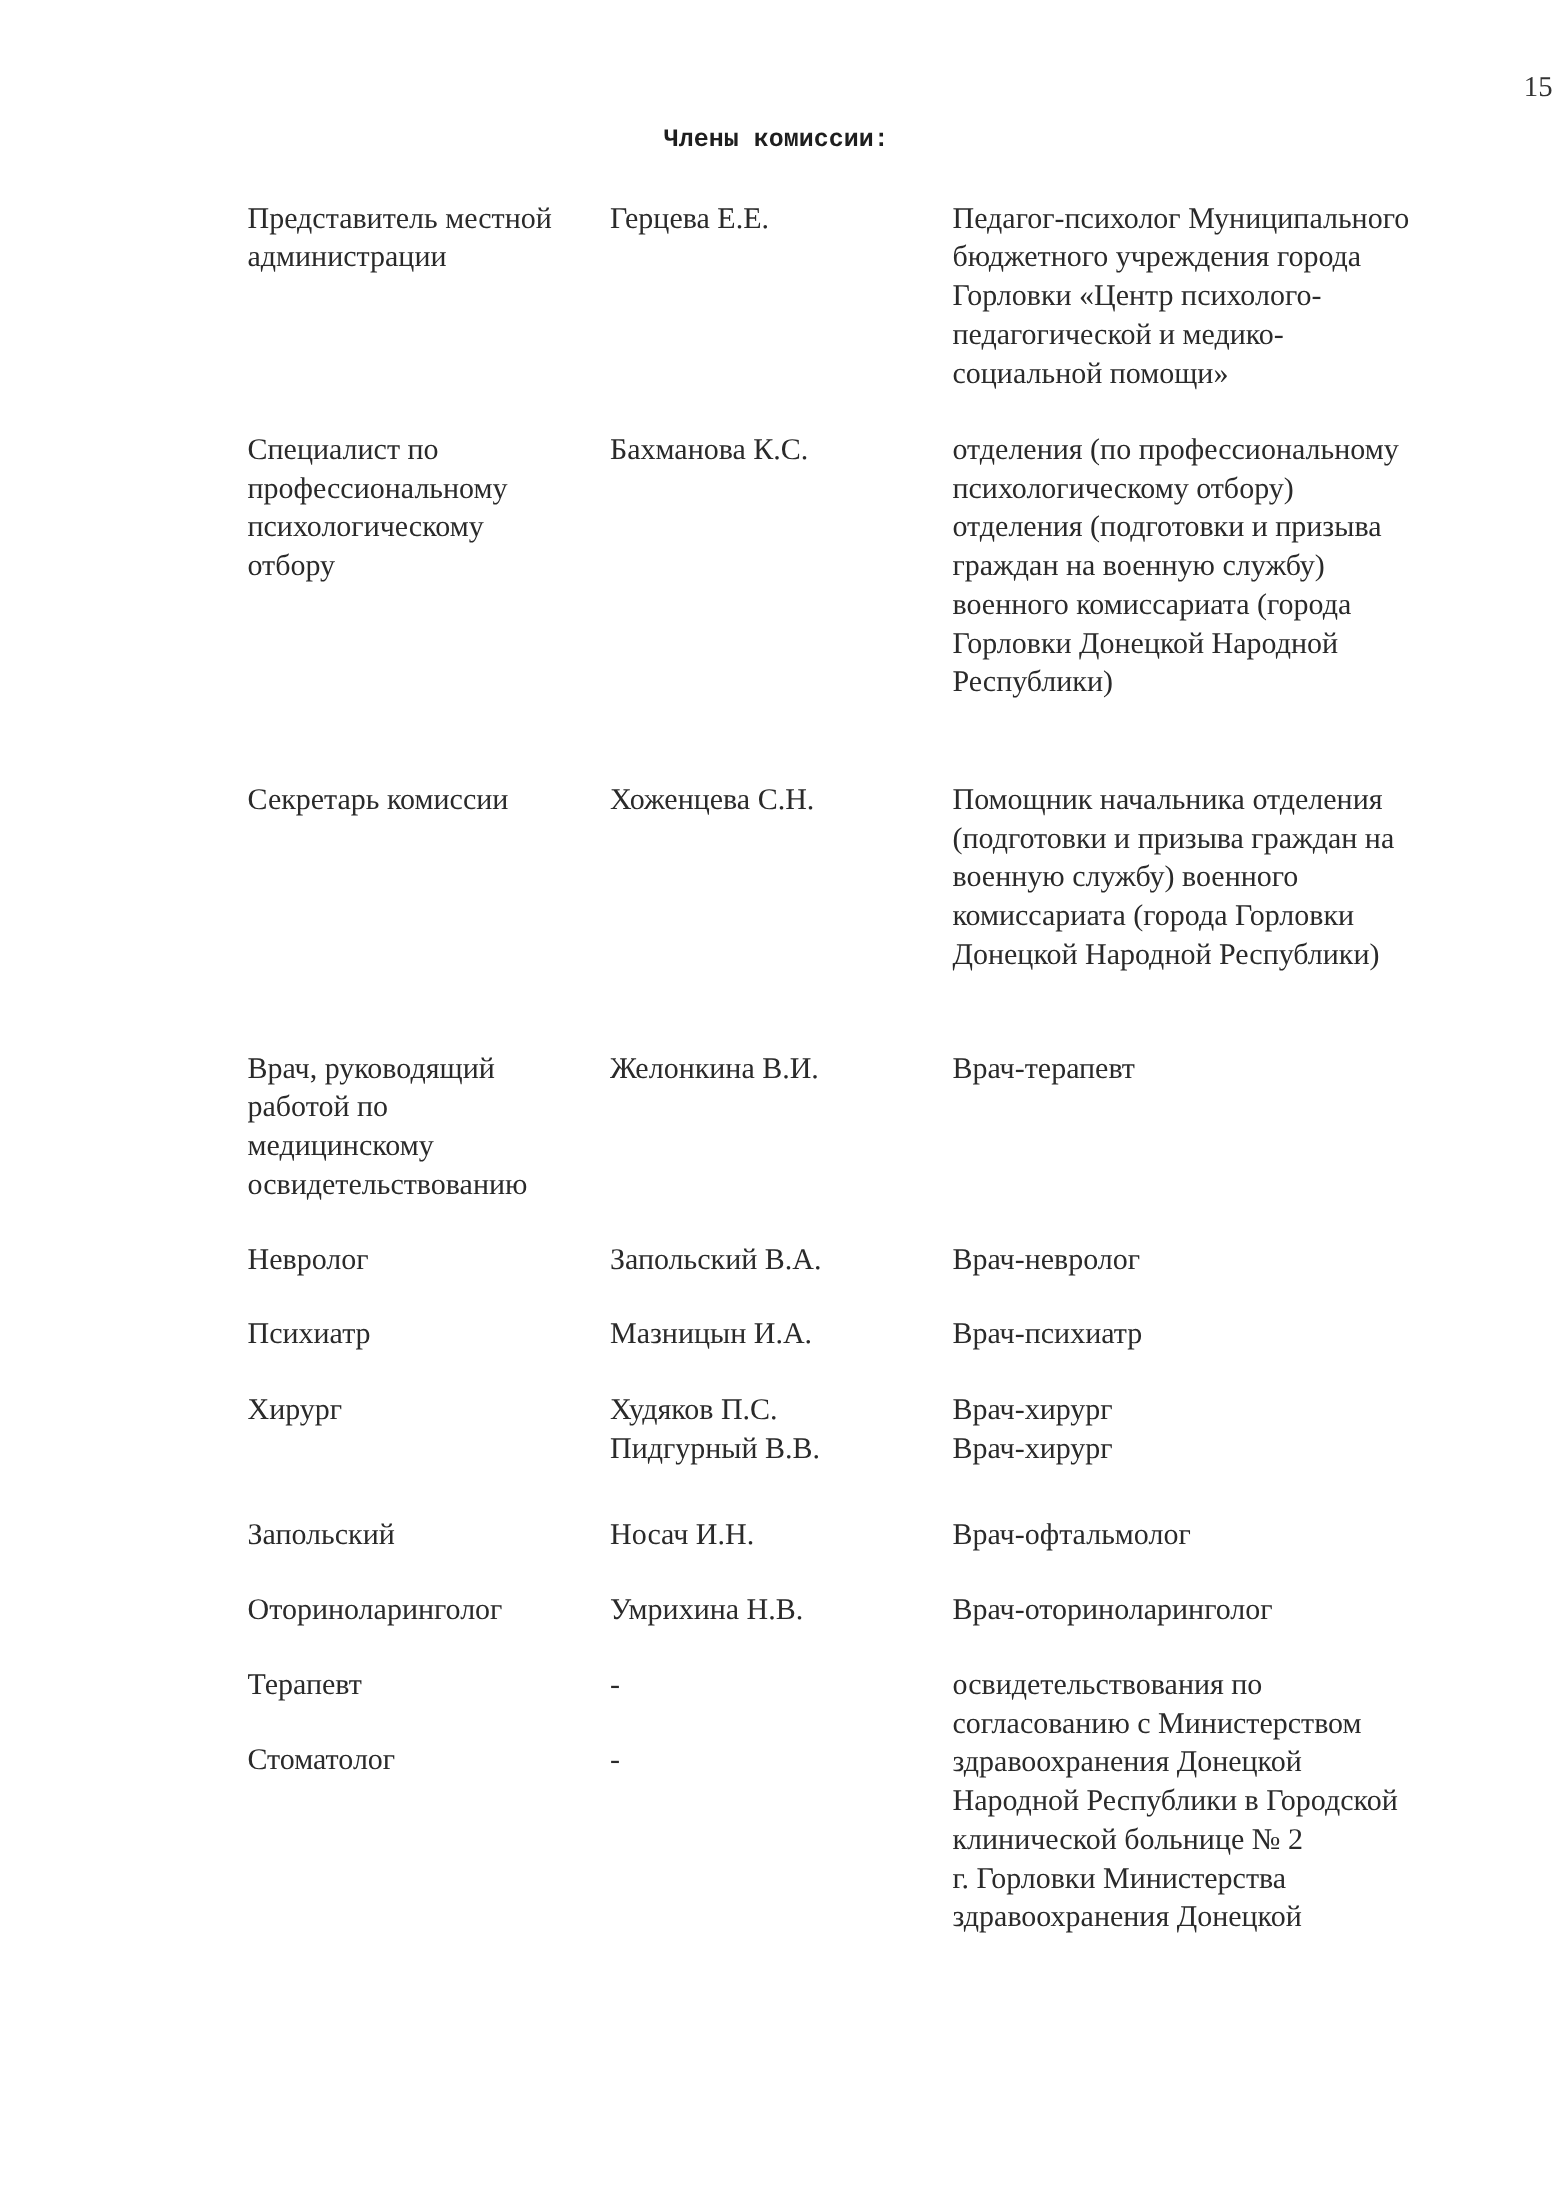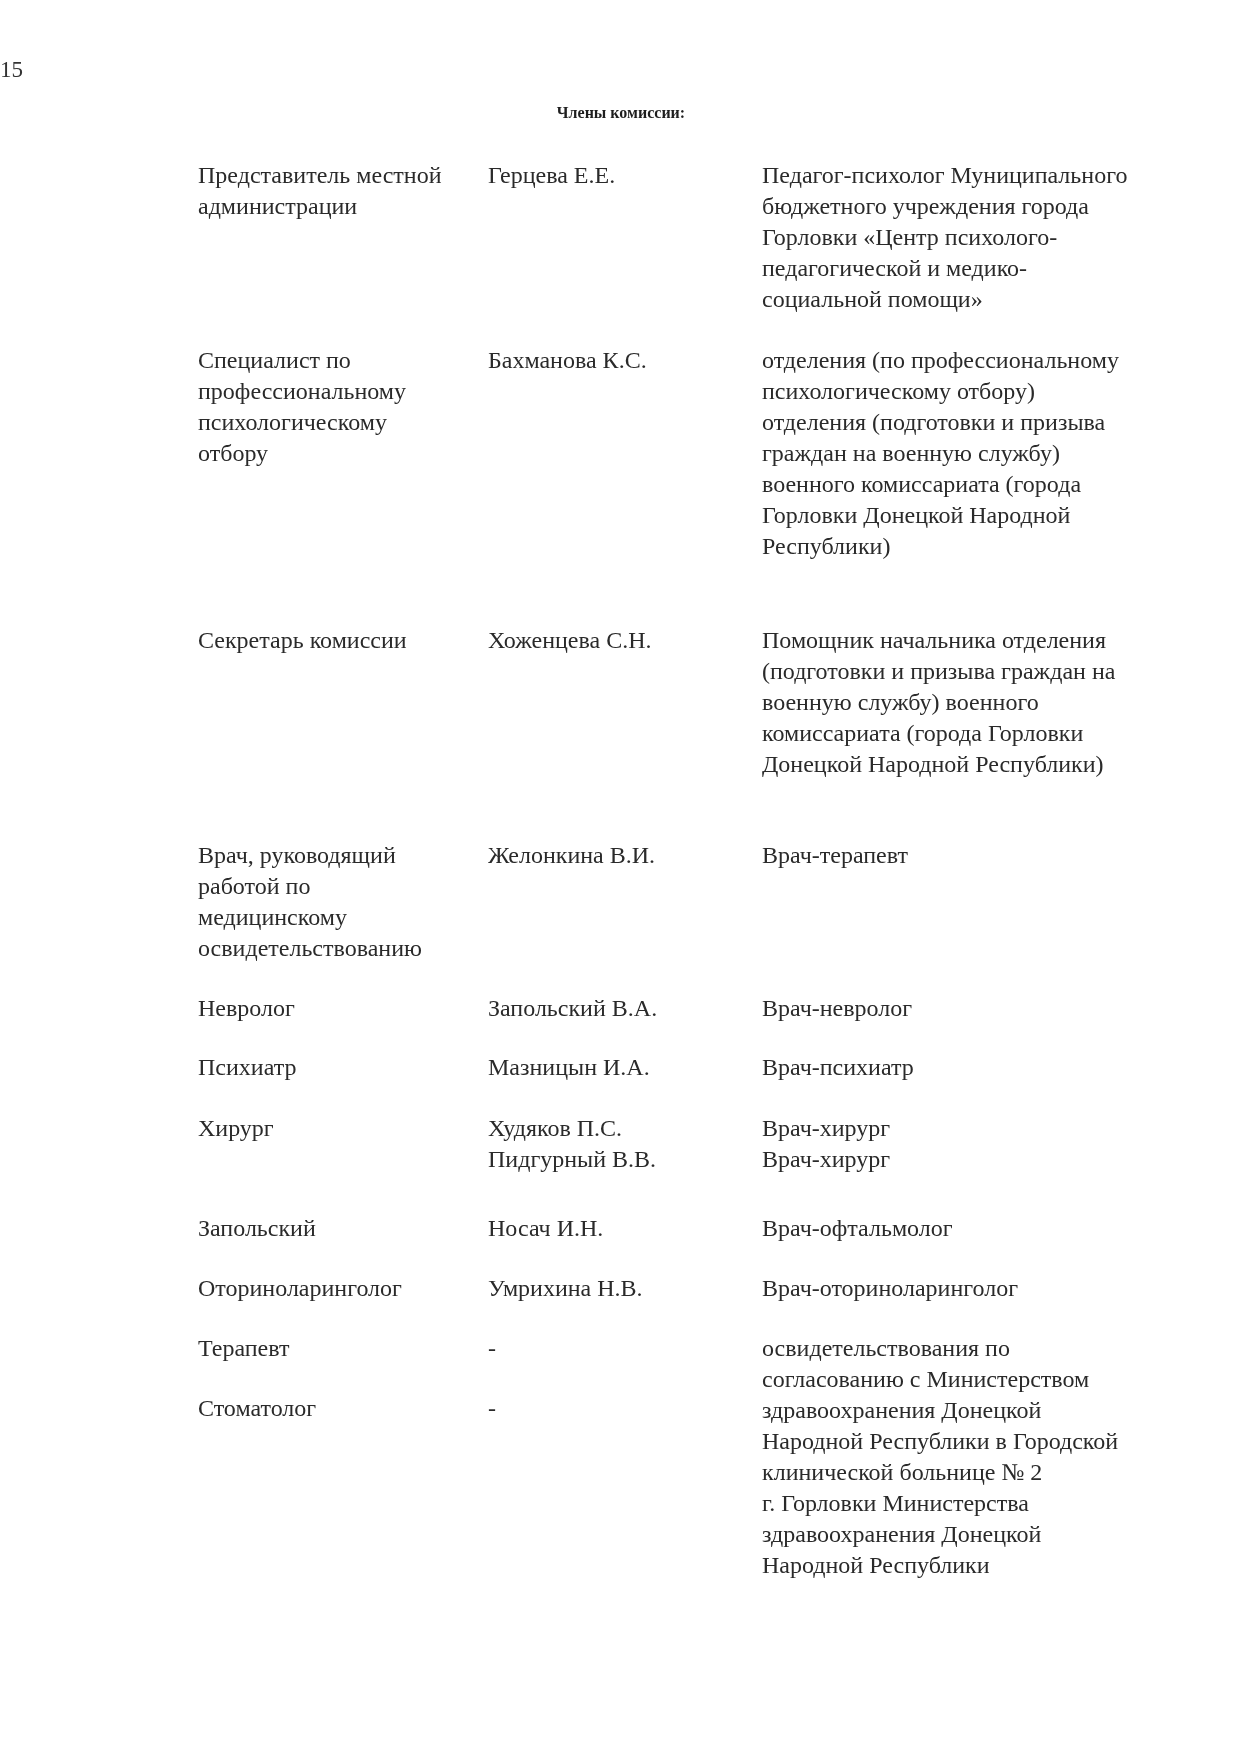--- a/index.html
+++ b/index.html
@@ -13,35 +13,36 @@
       position: relative;
       overflow: hidden;
       font-family: "Liberation Serif", "DejaVu Serif", serif;
       color: #2a2a2a;
     }
     .page-number {
       position: absolute;
       left: 0;
       width: 1242px;
       top: 56px;
-      text-align: left;
+      text-align: right;
       font-size: 23px;
       line-height: 28px;
       color: #333;
     }
     .title {
       position: absolute;
       left: 0;
       width: 1242px;
       top: 98px;
       text-align: center;
-      font-size: 16px;
+      font-size: 20px;
       font-weight: bold;
       line-height: 30px;
       color: #1e1e1e;
+      font-family: Liberation Mono, monospace;
     }
     .row {
       position: absolute;
       left: 0;
       width: 1242px;
       font-size: 24px;
       line-height: 31px;
     }
     .col-role {
       position: absolute;
@@ -197,21 +198,20 @@
         <span class="line">-</span>
       </div>
       <div class="col-pos">
         <span class="line">освидетельствования по</span>
         <span class="line">согласованию с Министерством</span>
         <span class="line">здравоохранения Донецкой</span>
         <span class="line">Народной Республики в Городской</span>
         <span class="line">клинической больнице № 2</span>
         <span class="line">г. Горловки Министерства</span>
         <span class="line">здравоохранения Донецкой</span>
-        <span class="line">Народной Республики</span>
       </div>
     </div>
     <div class="row" style="top: 1393px;">
       <div class="col-role">
         <span class="line">Стоматолог</span>
       </div>
       <div class="col-name">
         <span class="line">-</span>
       </div>
       <div class="col-pos"></div>

